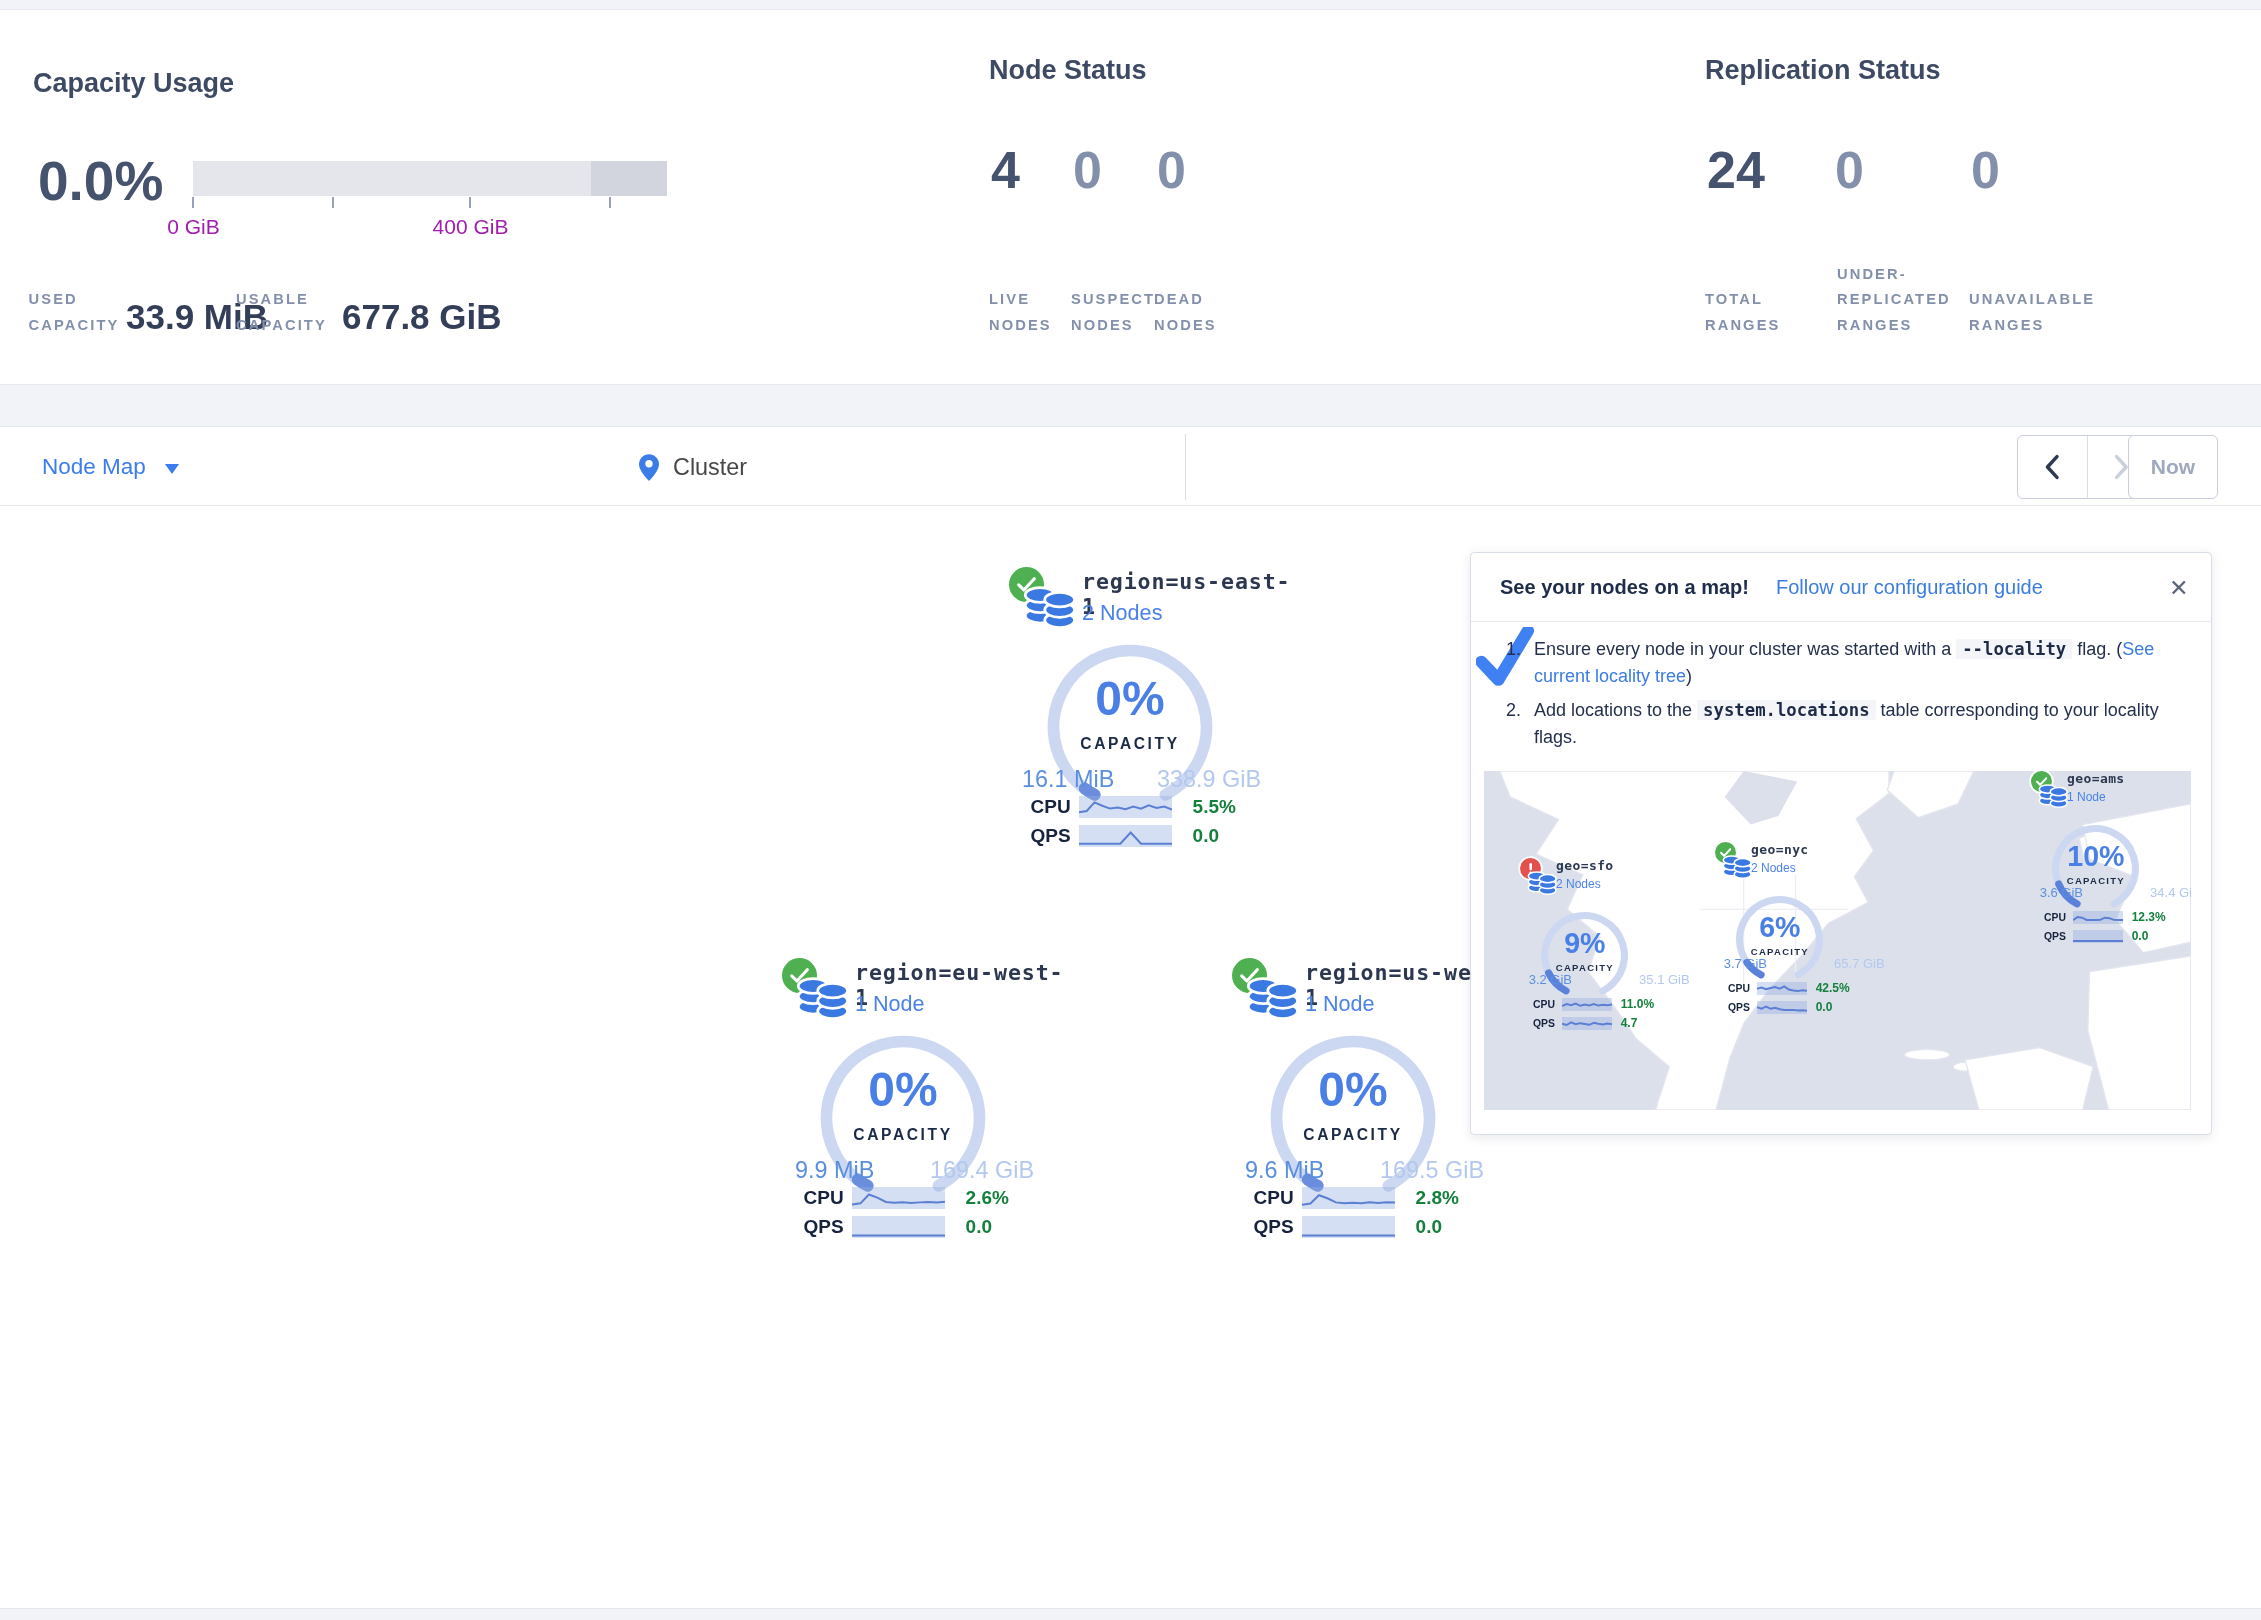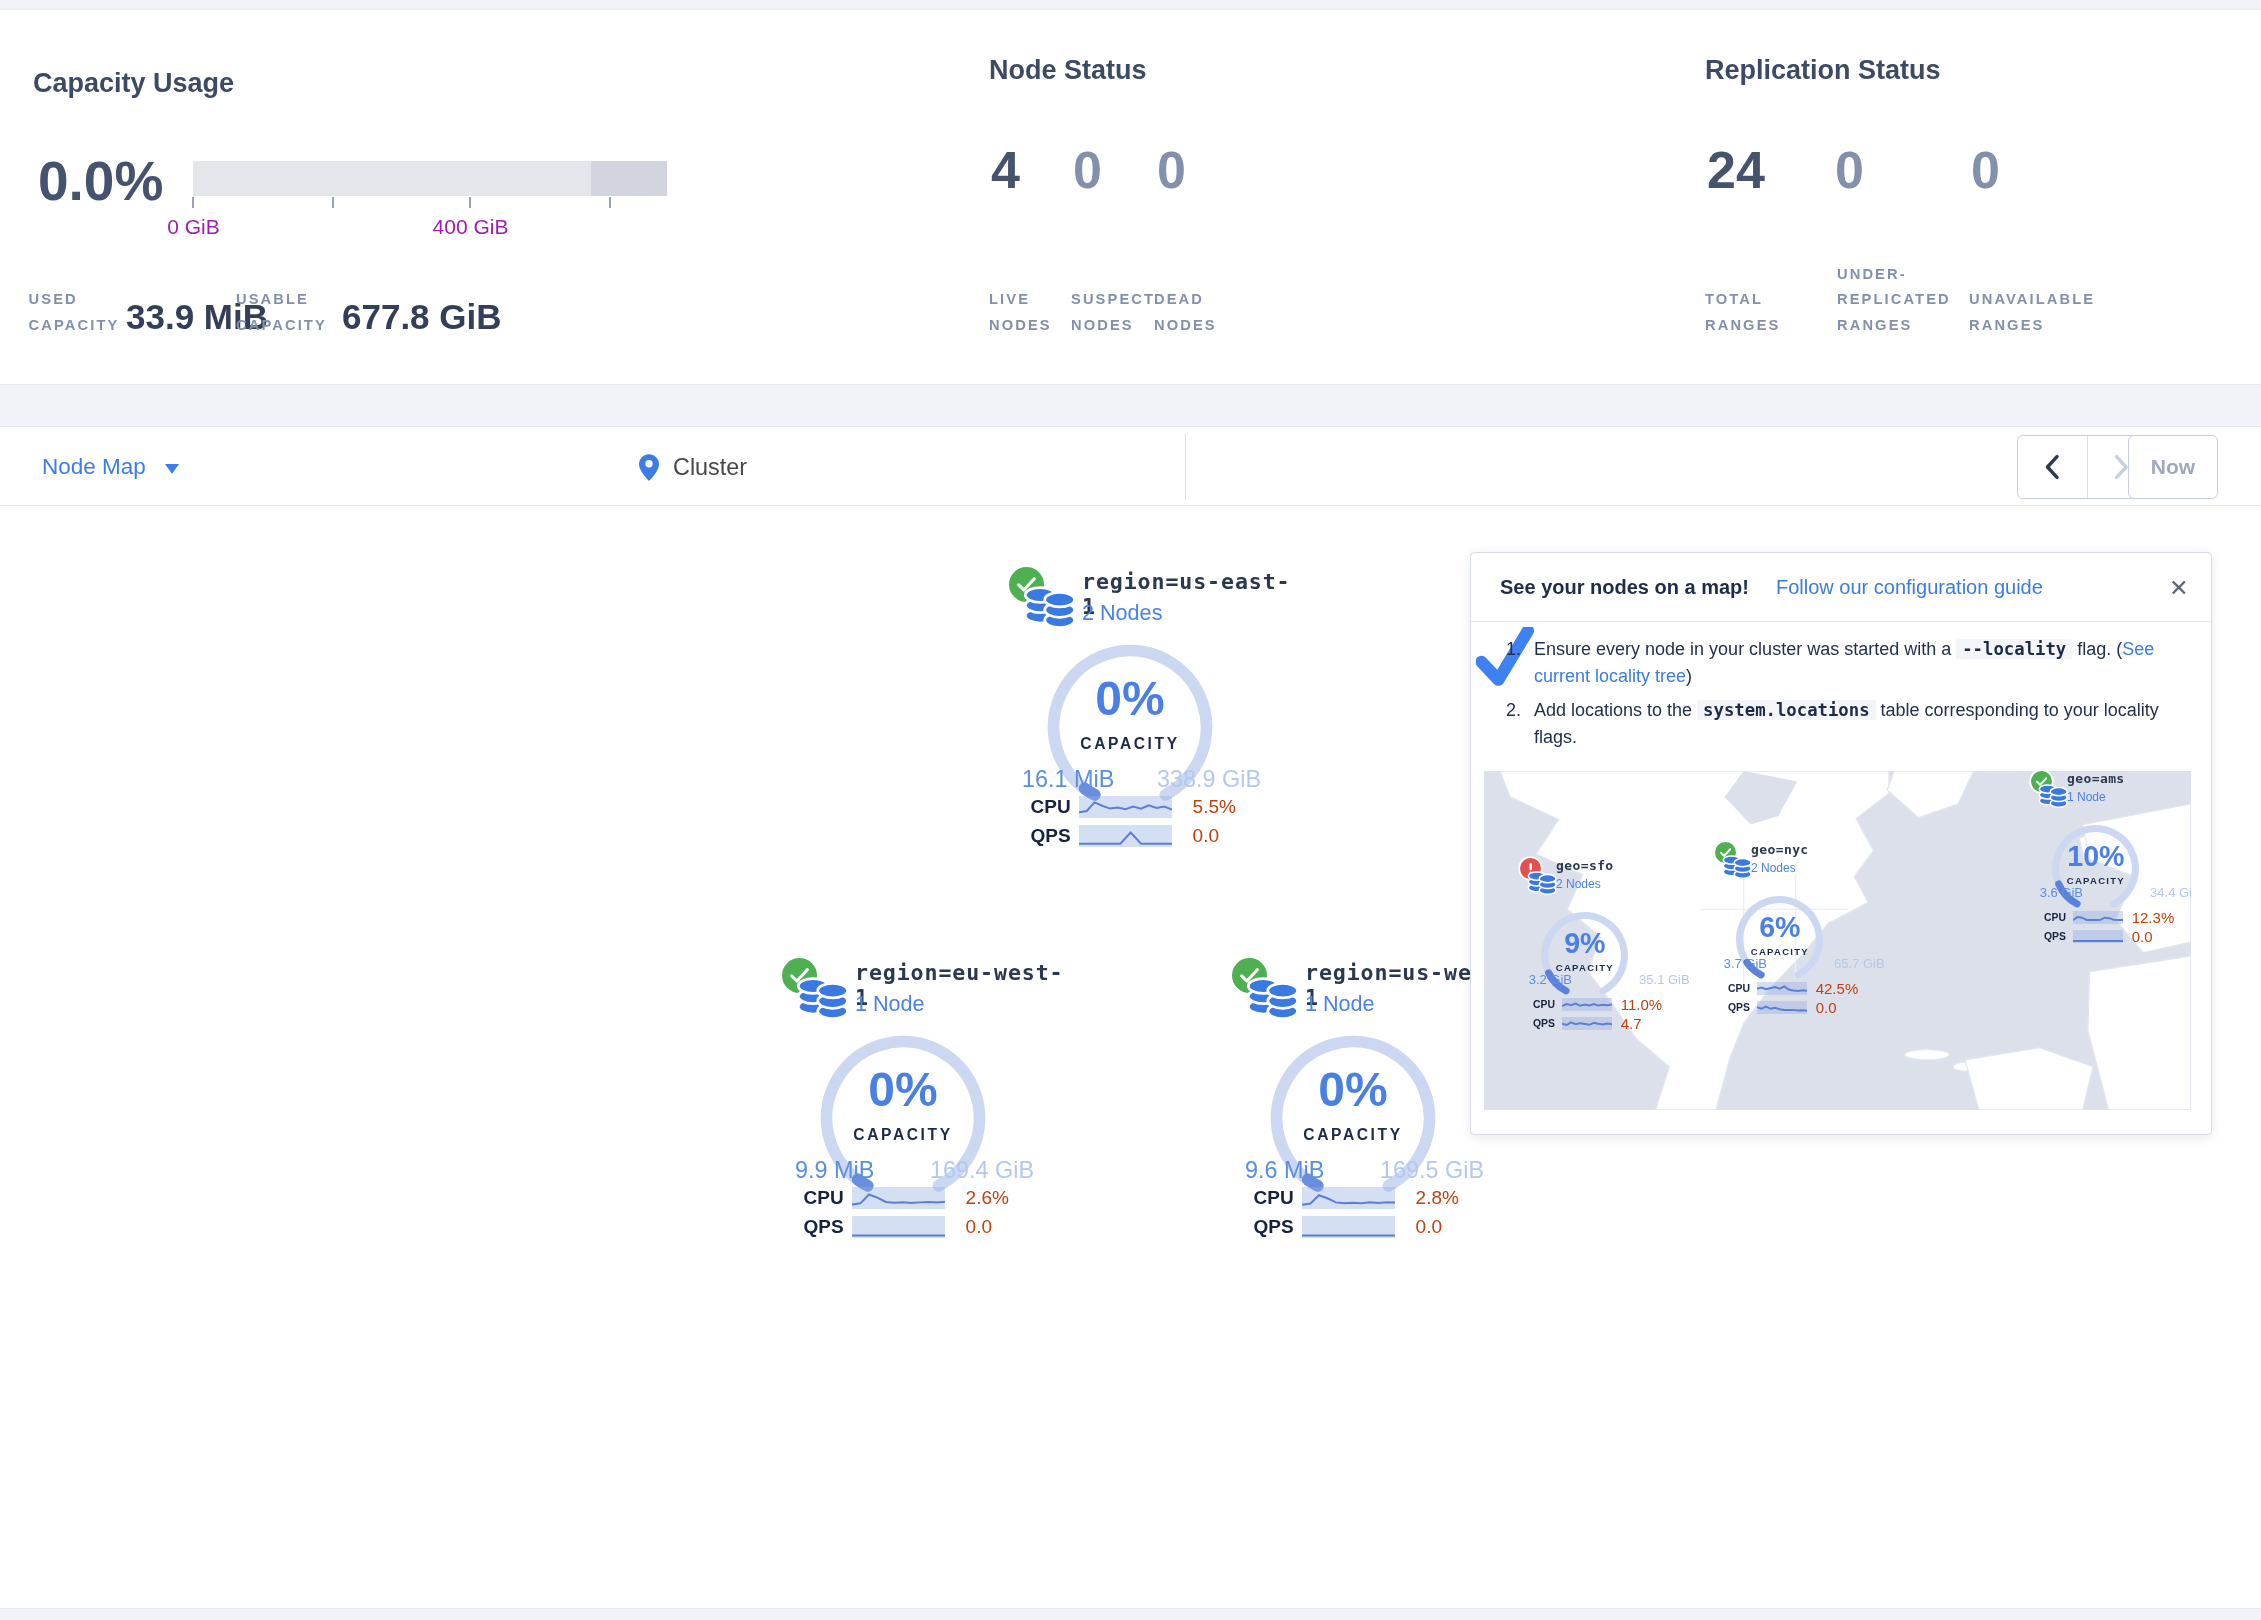--- a/index.html
+++ b/index.html
@@ -69,21 +69,21 @@
   .v-total { color:#b3c8ef; }
   .statrow { position:absolute; display:flex; align-items:center; }
   .marker .statrow { left:21.6px; height:24px; }
   .marker .statrow.r-cpu { top:235px; }
   .marker .statrow.r-qps { top:264px; }
   .s-label { font-weight:700; color:#16233e; }
   .marker .s-label { width:48px; font-size:19px; }
   .spark { position:relative; background:rgba(150,175,226,0.4); color:#5b7fd4; }
   .marker .spark { width:93px; height:22.5px; }
   .spark svg { position:absolute; inset:0; width:100%; height:100%; }
-  .s-val { font-weight:400; color:#c2410c; }
+  .s-val { font-weight:700; color:#15803d; }
   .marker .s-val { margin-left:21px; font-size:19px; }
 
   
   .popup { position:absolute; left:1470px; top:46px; width:742px; height:583px; background:#fff; border:0.9px solid #d9dde6; border-radius:4.3px; box-shadow:0 2.6px 10.4px rgba(40,52,76,0.10); }
   .popup-head { position:relative; height:69px; border-bottom:0.9px solid #e5e8ef; }
   .popup-title { position:absolute; left:29px; top:23.4px; font-size:20px; font-weight:700; color:#1d2c49; }
   .popup-link { position:absolute; left:305px; top:23.4px; font-size:20px; color:#3a7ce2; cursor:pointer; text-decoration:none; }
   .popup-close { position:absolute; right:22.5px; top:21px; font-size:23.4px; color:#5a6478; cursor:pointer; }
   .steps { position:absolute; left:35px; top:83px; width:675px; }
   .step { position:relative; padding-left:28px; margin-bottom:7px; font-size:18px; color:#23304d; line-height:1.5; }
@@ -104,21 +104,21 @@
   .mini .g-bg, .mini .g-fg { stroke-width:7.5; }
   .mini .g-fg { stroke:#5b82db; }
   .mini .g-pct { top:19px; font-size:28.6px; }
   .mini .g-cap { top:54px; font-size:9.5px; letter-spacing:1.3px; }
   .mini .vals { left:1.7px; top:114px; width:161px; font-size:13px; }
   .mini .statrow { left:6px; height:14px; }
   .mini .statrow.r-cpu { top:139px; }
   .mini .statrow.r-qps { top:158px; }
   .mini .s-label { width:29px; font-size:10.4px; }
   .mini .spark { width:50px; height:13px; }
-  .mini .s-val { margin-left:8.7px; font-size:15px; }
+  .mini .s-val { margin-left:8.7px; font-size:12px; }
 </style>
 </head>
 <body>
 
 <div class="summary">
 
   <h2 class="sec-title" style="left:33px;top:58px;">Capacity Usage</h2>
   <div class="cap-pct">0.0%</div>
   <div class="cap-bar">
     <div class="cap-bar-dark"></div>

